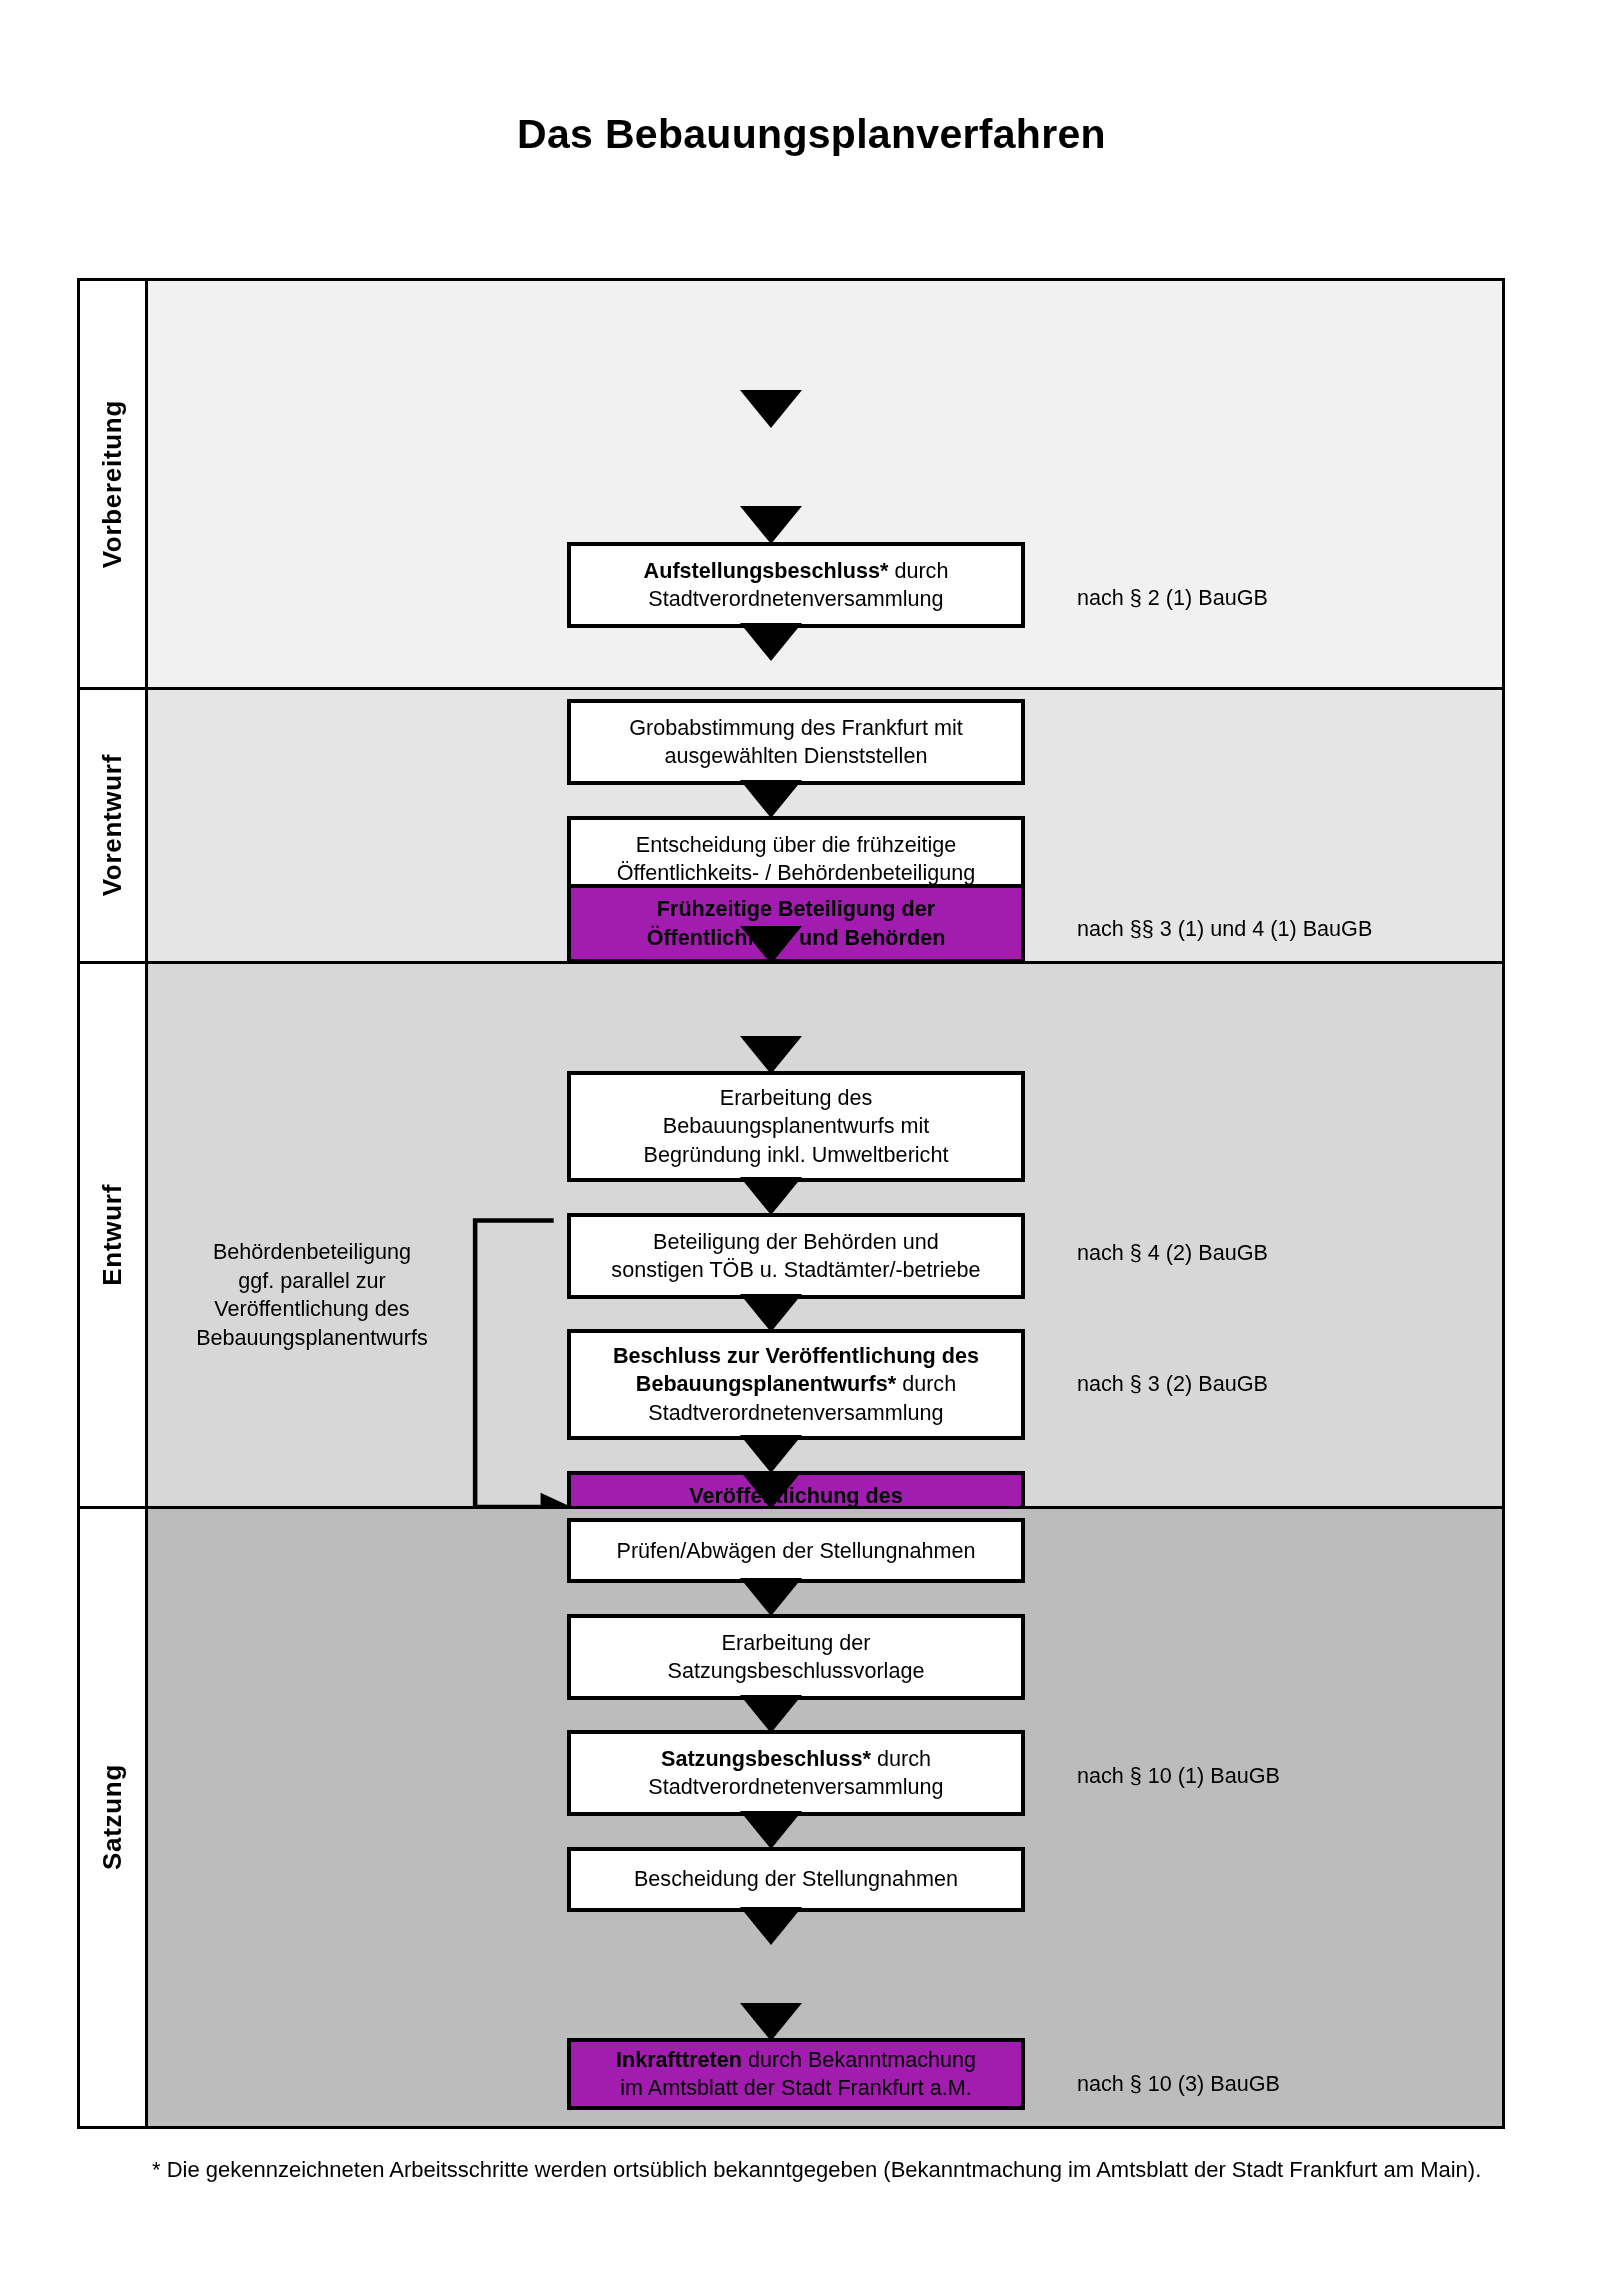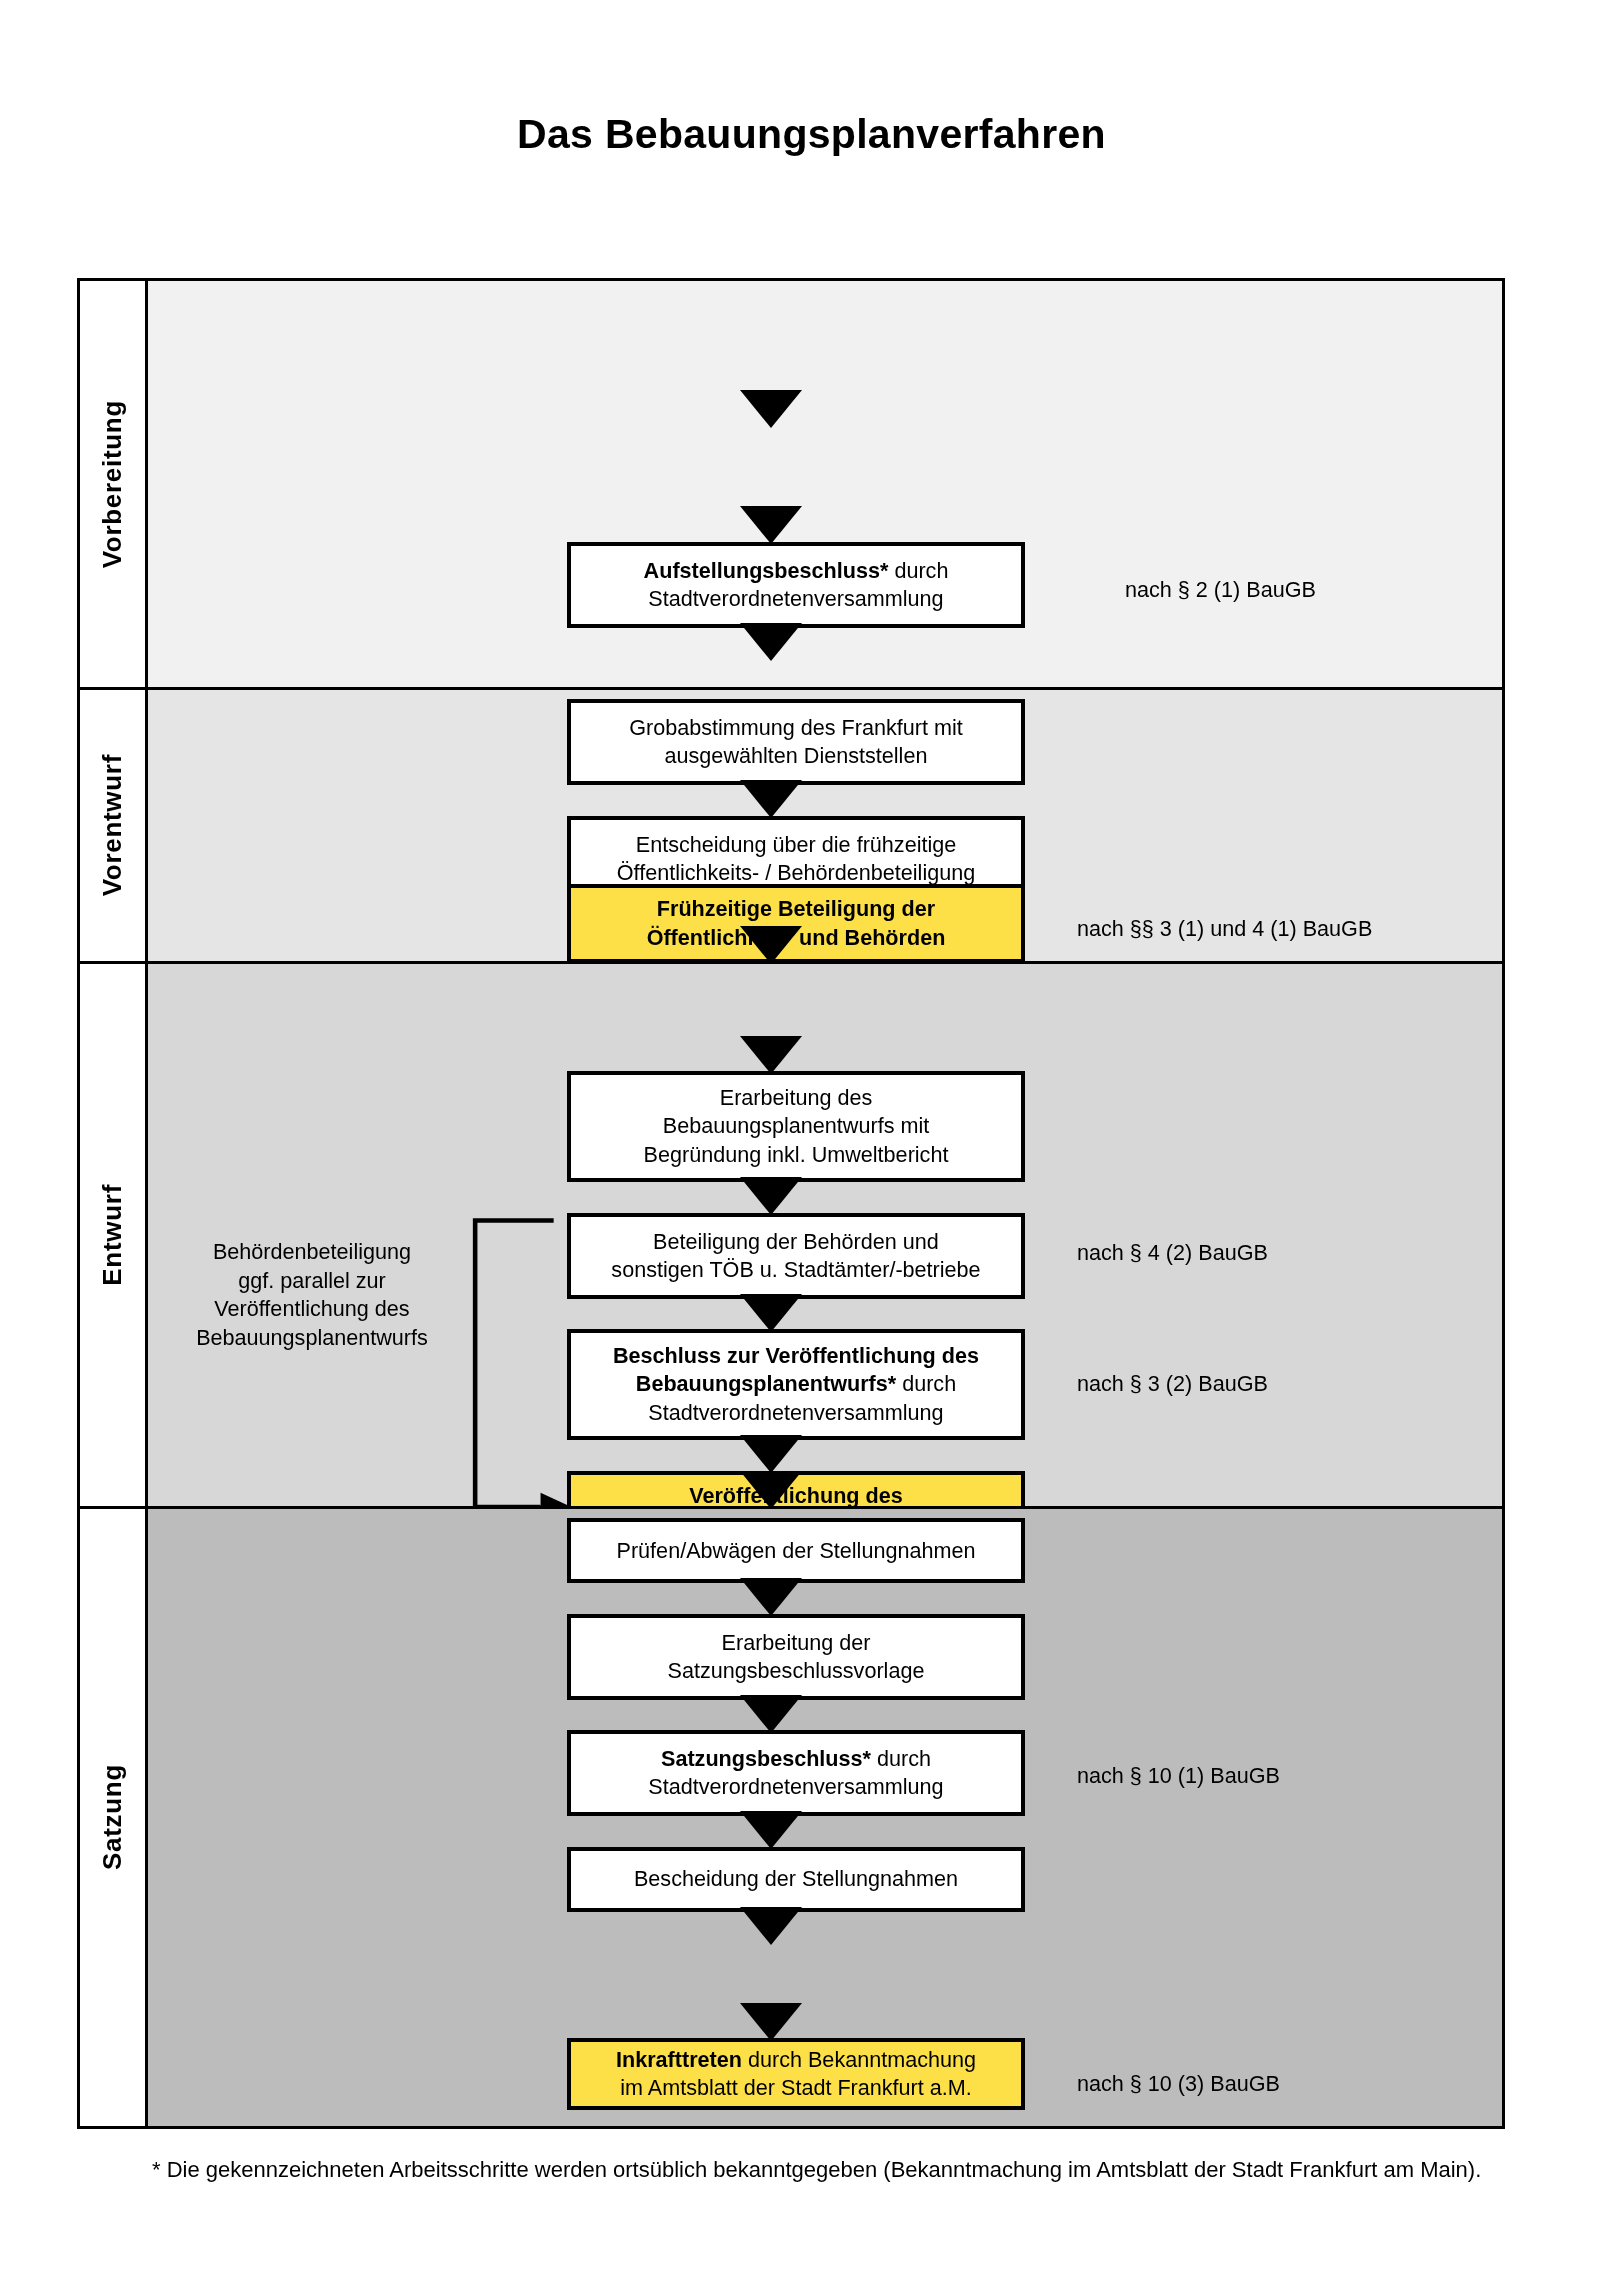--- a/index.html
+++ b/index.html
@@ -56,21 +56,21 @@
   .flowbox{
     position:absolute;
     left:419px; width:458px;
     border:4.6px solid #000; box-sizing:border-box;
     background:#ffffff;
     display:flex; align-items:center; justify-content:center;
     text-align:center;
     font-size:21.6px; line-height:1.30;
     padding:2.6px 6.5px;
   }
-  .flowbox.blue{ background:#fde047; }
+  .flowbox.blue{ background:#a21caf; }
   .flowbox .bold{ font-weight:bold; }
   .flowbox.allbold{ font-weight:bold; }
 
   
   .arrow-down{
     position:absolute; left:592px; width:0; height:0;
     border-left:31px solid transparent;
     border-right:31px solid transparent;
     border-top:38px solid #000;
   }
@@ -118,21 +118,21 @@
       <div class="arrow-down" style="top:225px;"></div>
 
       <div class="flowbox" style="top:261px;height:86px;">
         <div>
           <span class="bold">Aufstellungsbeschluss*</span><span> durch</span><br>
           <span>Stadtverordnetenversammlung</span>
         </div>
       </div>
       <div class="arrow-down" style="top:342px;"></div>
 
-      <div class="legal-note" style="top:296px;margin-left:48px;">nach § 2 (1) BauGB</div>
+      <div class="legal-note" style="top:304px;">nach § 2 (1) BauGB</div>
     </div>
   </div>
 
   <div class="phase" style="height:274px;">
     <div class="phase-label">
       <span>Vorentwurf</span>
     </div>
     <div class="phase-body tint-2">
 
       <div class="flowbox" style="top:9.2px;height:86px;">

